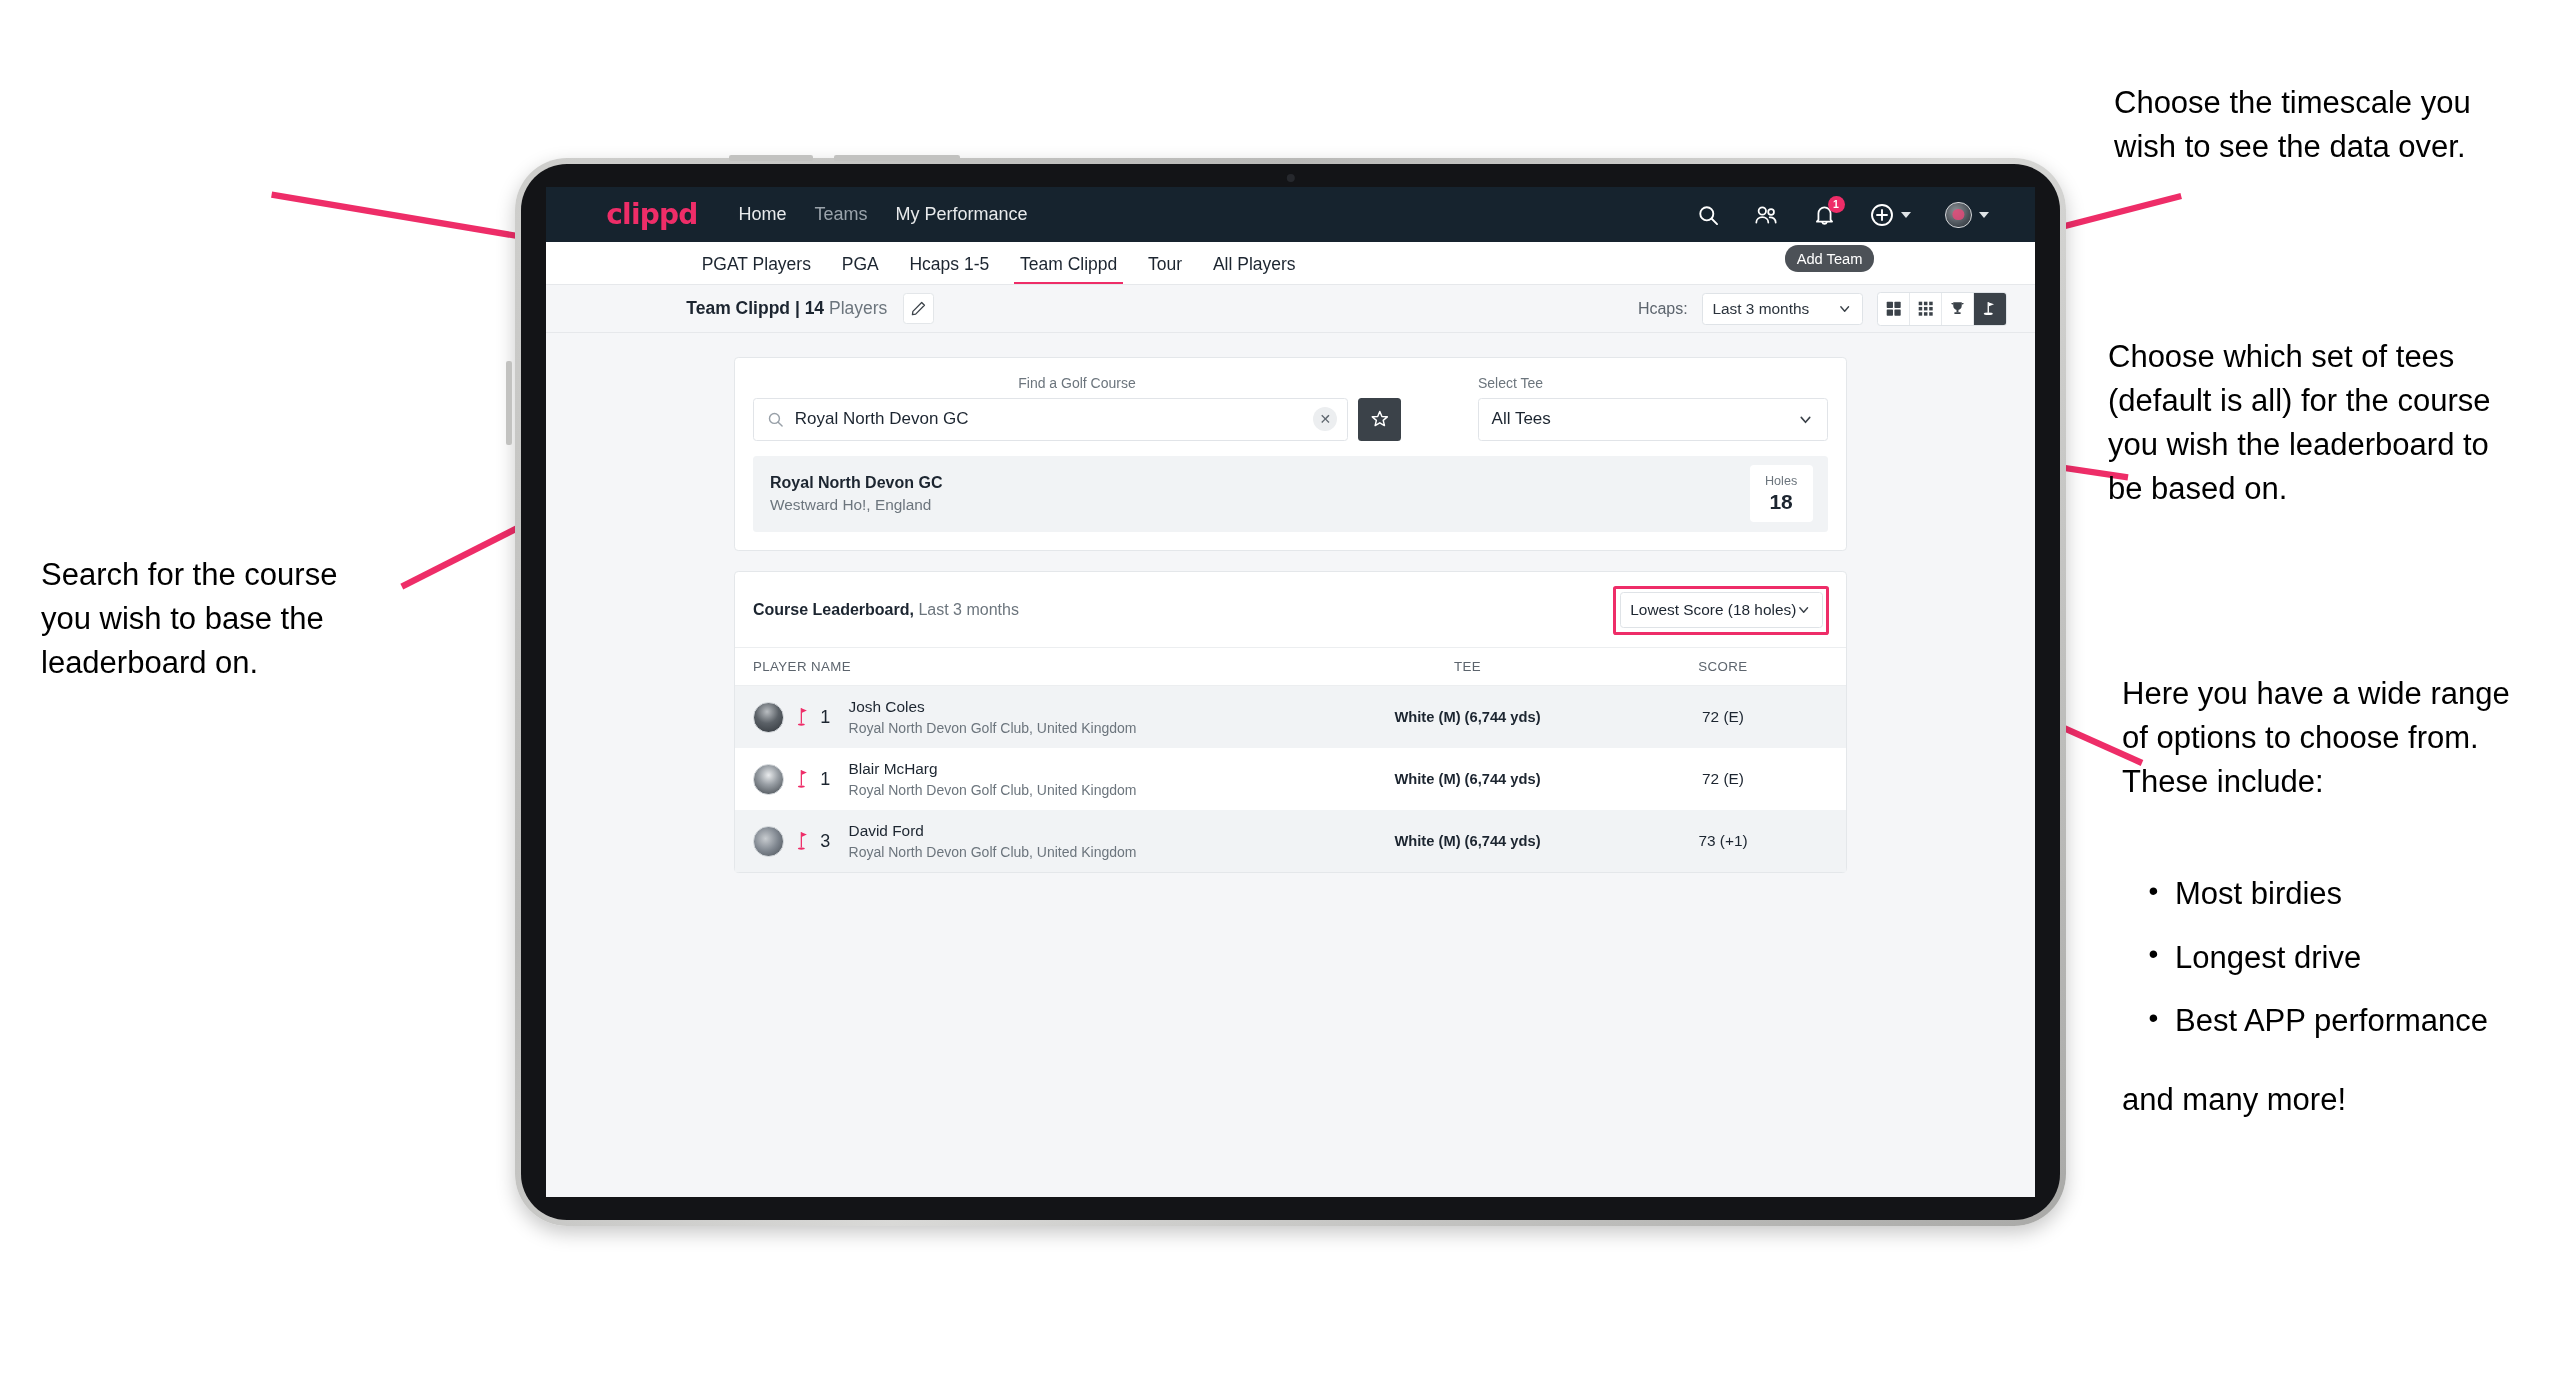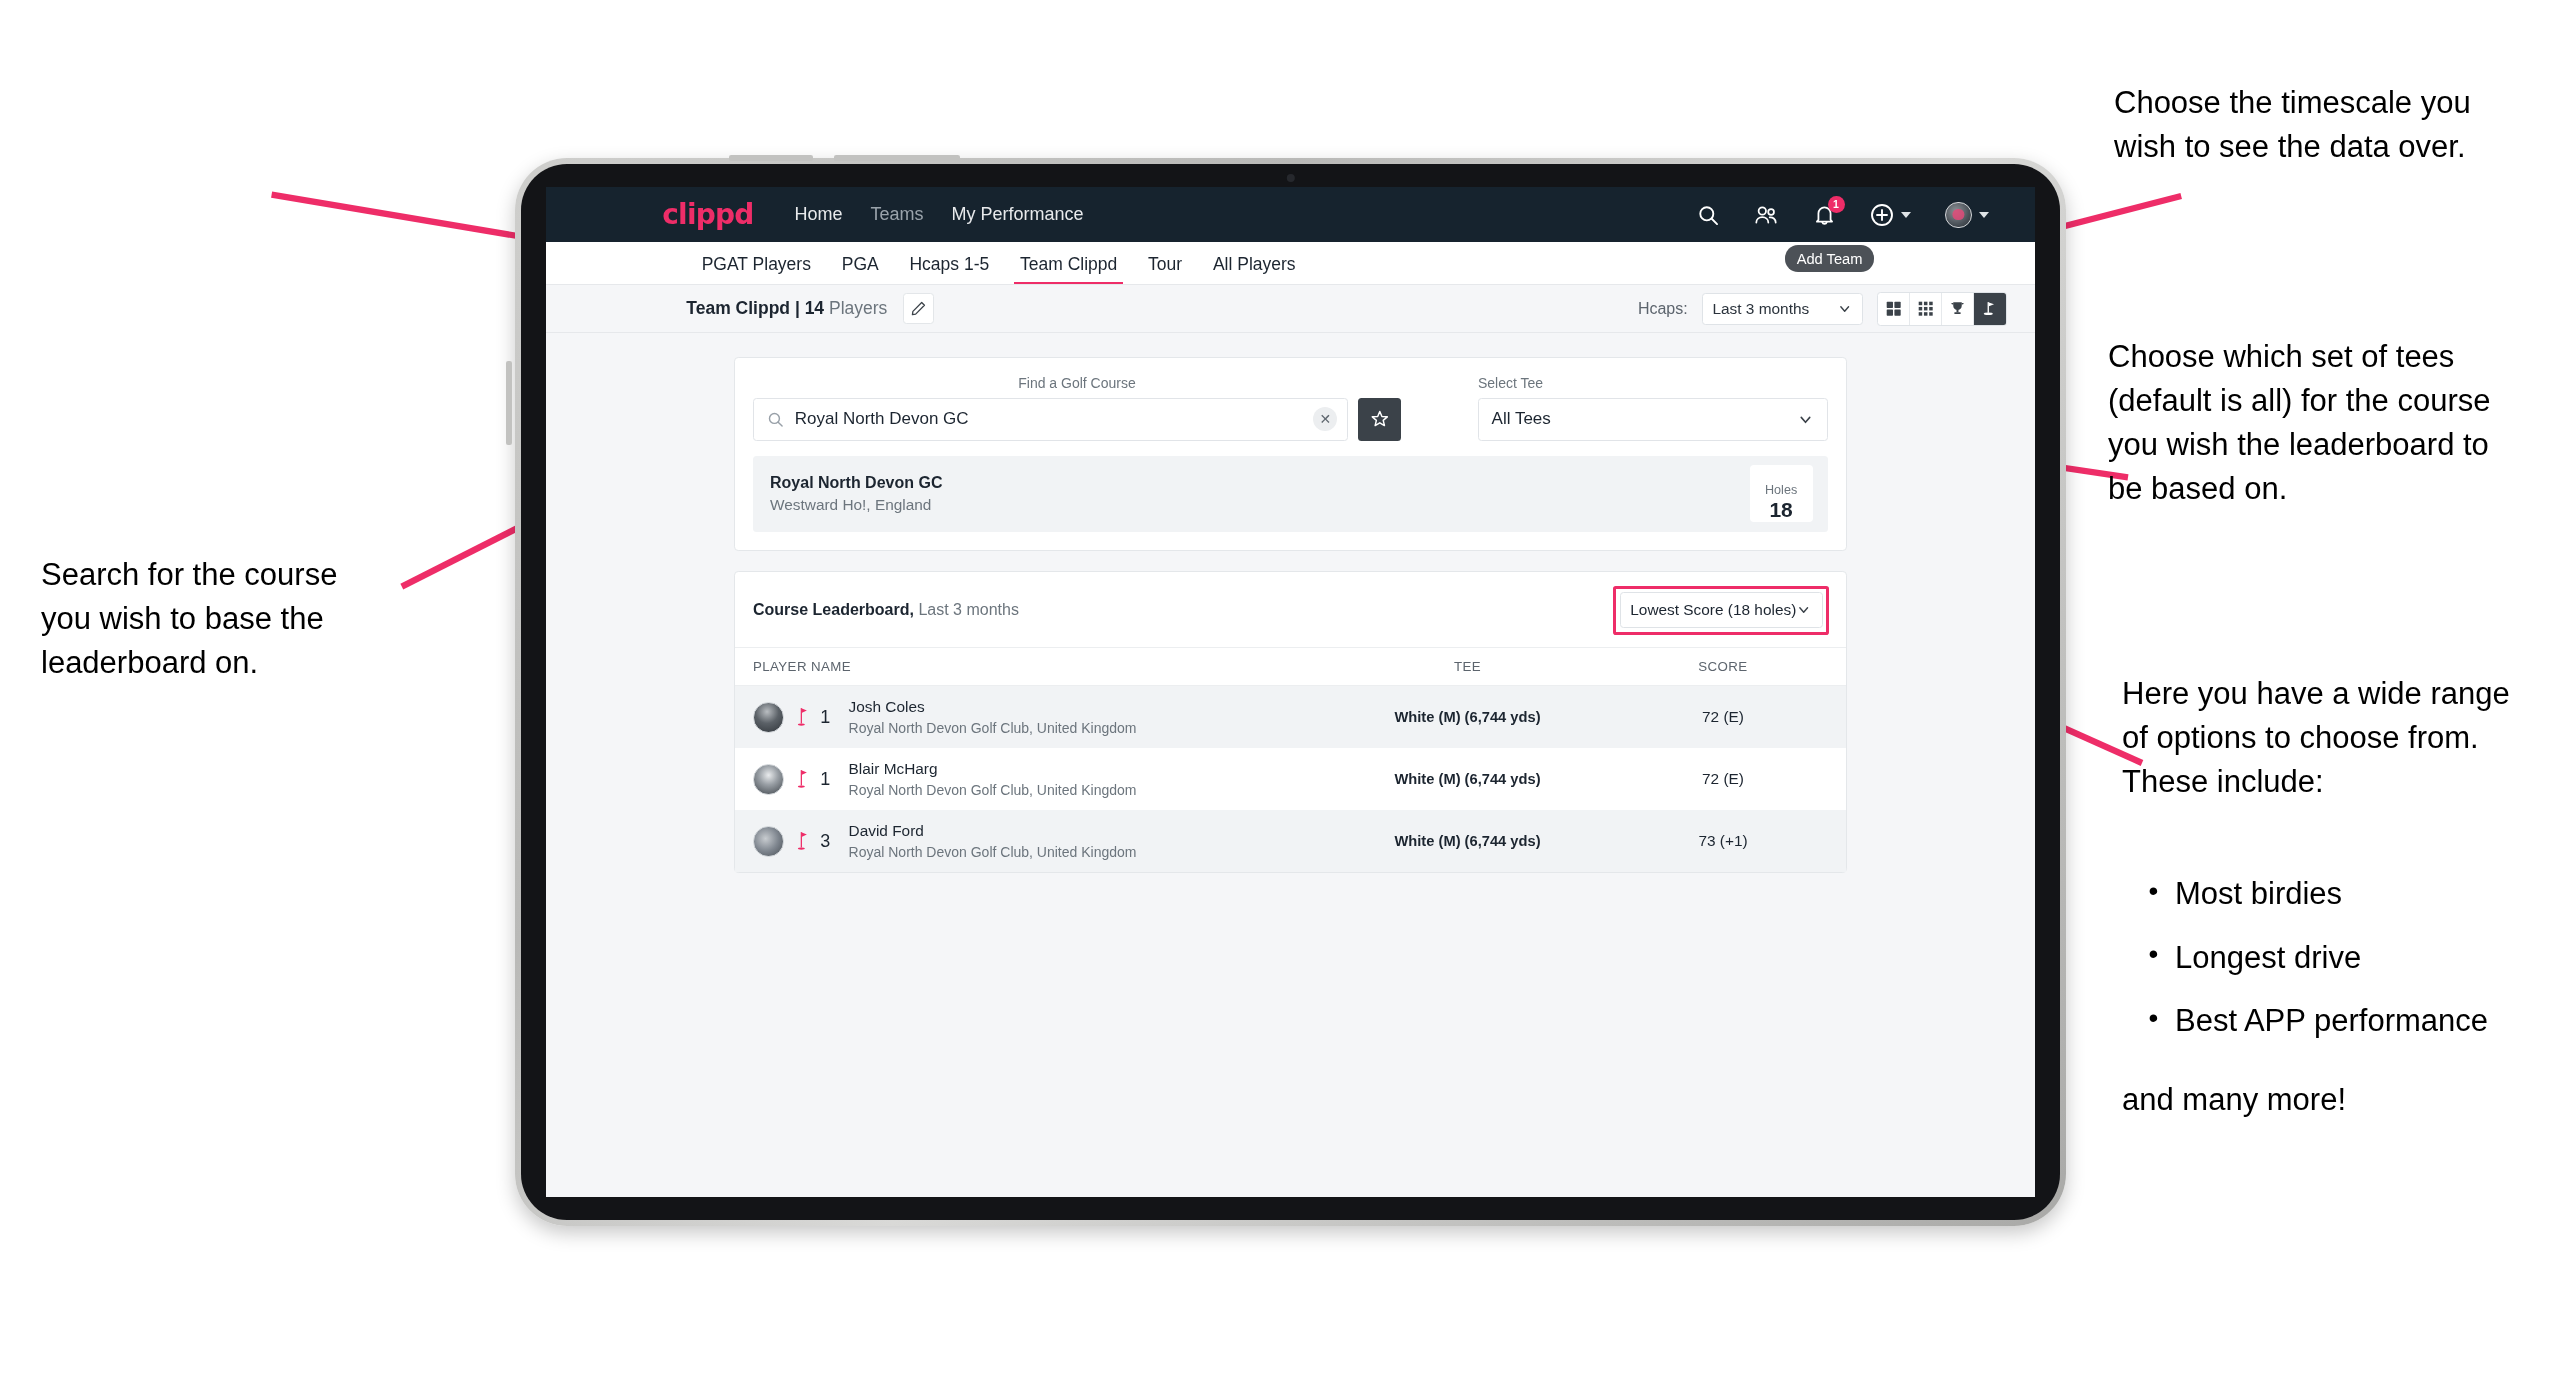--- a/index.html
+++ b/index.html
@@ -58,21 +58,21 @@
   #screen {
     width: 100%; height: 100%;
     background: #f5f6f8;
     overflow: hidden;
     position: relative;
   }
 
   
   .navbar {
     height: 55px; background:#16232e;
-    display:flex; align-items:center; padding: 0 21px 0 116px;
+    display:flex; align-items:center; padding: 0 21px 0 60px;
   }
   .brand {
     color:#ee2d68; font-size: 28px; font-weight: 700; letter-spacing:-0.8px;
     font-family:"DejaVu Sans", sans-serif;
   }
   .navlinks { display:flex; align-items:center; gap: 28px; margin-left: 41px; }
   .navlink { color:#e8eaec; font-size: 18px; }
   .navlink.dim { color:#9aa3ab; }
   .nav-right { margin-left:auto; display:flex; align-items:center; gap: 34px; padding-right: 25px;}
   .nav-ico { width:24px; height:24px; position:relative; display:flex; align-items:center; justify-content:center; }
@@ -169,21 +169,21 @@
   .tee-select .chev { margin-left:auto; }
 
   .course-row {
     margin-top: 15.4px; background:#f1f3f5; border-radius:3.5px;
     height: 76px; display:flex; align-items:center; padding: 0 15.4px 0 17px;
   }
   .course-name { font-size: 16px; font-weight:700; color:#1c2530; }
   .course-loc { font-size: 15.4px; color:#6c757d; margin-top: 4.9px; }
   .holes-box {
     margin-left:auto; background:#fff; border-radius:4px; width: 63px; height: 57px;
-    display:flex; flex-direction:column; align-items:center; justify-content:flex-end;
+    display:flex; flex-direction:column; align-items:center; justify-content:center;
   }
   .holes-lab { font-size: 12.6px; color:#6c757d; }
   .holes-val { font-size: 21px; font-weight:700; color:#1c2530; margin-top: 1.4px; }
 
   .card-lb { width: 1113px; margin-top: 19.6px; }
   .lb-head {
     display:flex; align-items:center; padding: 14px 17px 12.6px 18px; border-bottom:0.7px solid #eceef0;
     position:relative;
   }
   .lb-title { font-size: 16px; color:#1c2530; }

